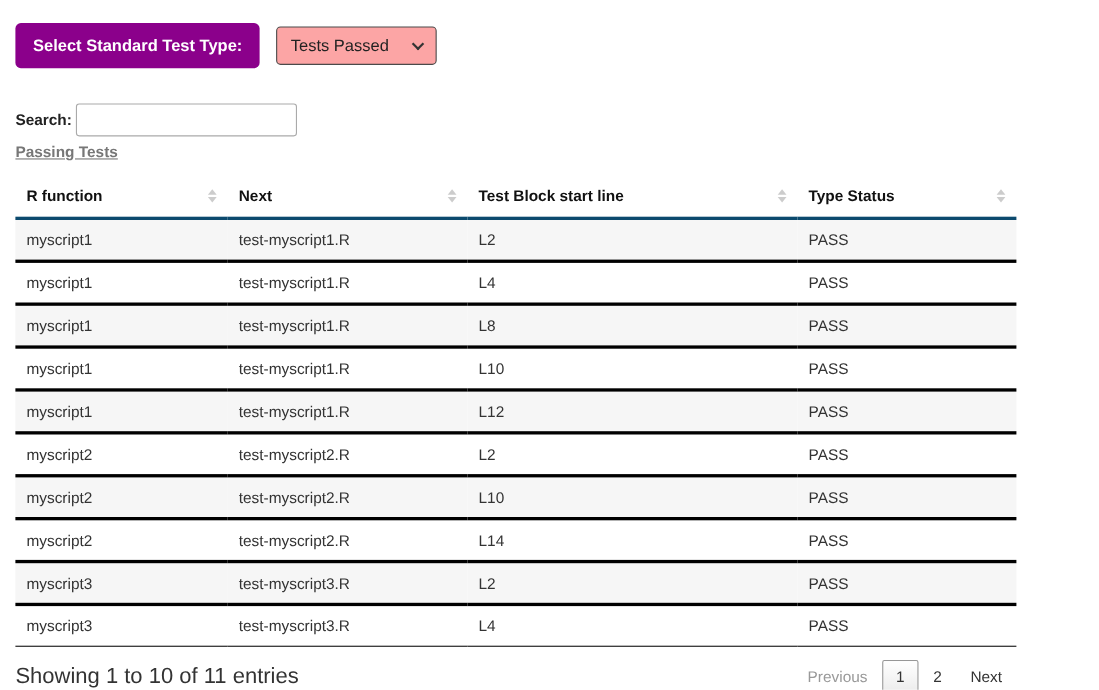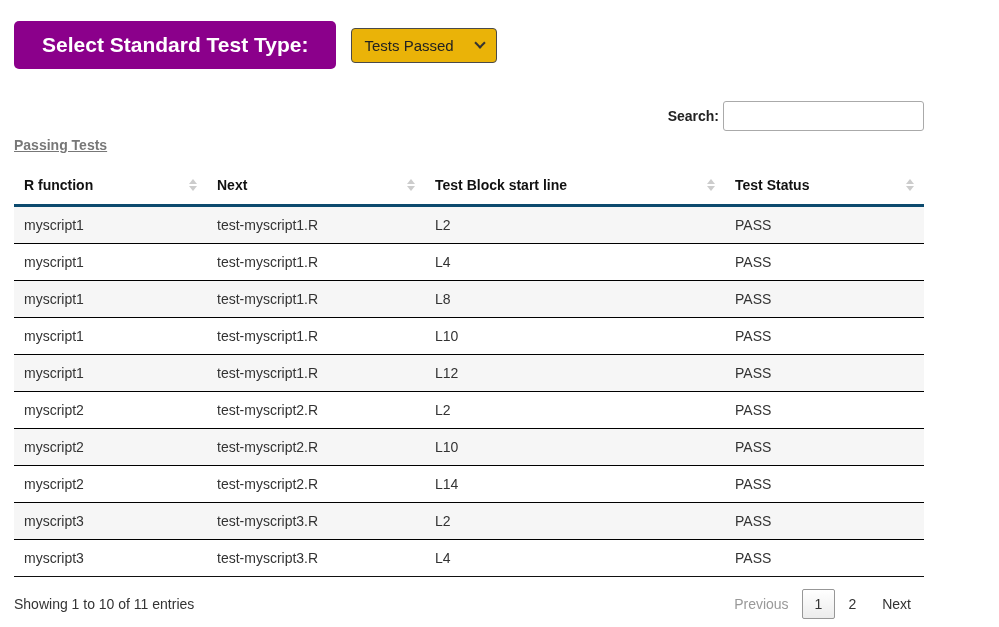--- a/index.html
+++ b/index.html
@@ -4,36 +4,36 @@
 <style>
   * { margin: 0; padding: 0; box-sizing: border-box; }
   html, body { width: 999px; height: 627px; background: #fff; overflow: hidden; }
   body { font-family: "Liberation Sans", sans-serif; color: #333; font-size: 14px; }
 
   .container { width: 910px; margin-left: 14px; padding-top: 21px; }
 
   
   .top-controls { display: flex; align-items: center; }
   .select-label {
-    background: #8B008B; color: #fff; font-weight: bold; font-size: 21px;
-    padding: 12px 28px; border-radius: 5px; display: inline-block;
+    background: #8B008B; color: #fff; font-weight: bold; font-size: 15px;
+    padding: 12px 16px; border-radius: 5px; display: inline-block;
   }
   .select-box {
     margin-left: 15px; display: inline-flex; align-items: center;
-    border: 1px solid #4a4a4a; border-radius: 4px; background: #eab308;
+    border: 1px solid #4a4a4a; border-radius: 4px; background: #fca5a5;
     height: 35px; padding: 0 12px; font-size: 15px; color: #222; cursor: pointer;
     min-width: 146px; justify-content: space-between;
   }
   .chevron-down {
     width: 8px; height: 8px; border-right: 2px solid #333; border-bottom: 2px solid #333;
     transform: rotate(45deg); margin-top: -4px; margin-left: 14px; display: inline-block;
   }
 
   
-  .search-bar { margin-top: 32px; display: flex; justify-content: flex-end; align-items: center; }
+  .search-bar { margin-top: 32px; display: flex; align-items: center; }
   .search-bar label { font-weight: bold; color: #222; margin-right: 4px; }
   .search-bar input {
     width: 201px; height: 30px; border: 1px solid #aaa; border-radius: 3px;
     padding: 0 8px; font-size: 14px; font-family: "Liberation Sans", sans-serif;
   }
 
   
   .section-link-wrap { margin-top: 6px; }
   .section-link { color: #777; font-weight: bold; font-size: 14px; text-decoration: underline; cursor: pointer; }
 
@@ -41,28 +41,28 @@
   table { margin-top: 13px; width: 910px; border-collapse: collapse; table-layout: fixed; }
   col.c1 { width: 193px; } col.c2 { width: 218px; } col.c3 { width: 300px; } col.c4 { width: 199px; }
   thead th {
     text-align: left; font-size: 14px; font-weight: bold; color: #111;
     padding: 11px 26px 11px 10px; line-height: 16px;
     border-bottom: 3px solid #0c4a6e; position: relative; cursor: pointer;
   }
   .sort-icon { position: absolute; right: 10px; top: 50%; transform: translateY(-50%); display: inline-flex; flex-direction: column; align-items: center; }
   .sort-icon .up { width: 0; height: 0; border-left: 4px solid transparent; border-right: 4px solid transparent; border-bottom: 5px solid #ccc; margin-bottom: 2px; }
   .sort-icon .down { width: 0; height: 0; border-left: 4px solid transparent; border-right: 4px solid transparent; border-top: 5px solid #ccc; }
-  tbody td { padding: 10px; line-height: 16px; font-size: 14px; color: #333; border-top: 1px solid #000000; }
+  tbody td { padding: 10px; line-height: 16px; font-size: 14px; color: #333; border-top: 3px solid #000000; }
   tbody tr.odd { background: #f6f6f6; }
   tbody tr.even { background: #fff; }
   table { border-bottom: 1px solid #111; }
 
   
   .table-footer { margin-top: 12px; display: flex; justify-content: space-between; align-items: center; }
-  .info { color: #333; font-size: 14px; }
+  .info { color: #333; font-size: 20px; }
   .pagination { display: flex; align-items: flex-end; }
   .paginate-btn {
     padding: 6px 12px; font-size: 14px; color: #333; cursor: pointer;
     border: 1px solid transparent; border-radius: 2px; text-decoration: none;
   }
   .paginate-btn.disabled { color: #999; cursor: default; }
   .paginate-btn.current {
     border: 1px solid #979797; background: linear-gradient(to bottom, #ffffff 0%, #ececec 100%);
     color: #333;
   }
@@ -103,21 +103,21 @@
               <span class="down"></span>
             </span></th>
           <th><span>Next</span><span class="sort-icon">
               <span class="up"></span>
               <span class="down"></span>
             </span></th>
           <th><span>Test Block start line</span><span class="sort-icon">
               <span class="up"></span>
               <span class="down"></span>
             </span></th>
-          <th><span>Test Status</span><span class="sort-icon">
+          <th><span>Type Status</span><span class="sort-icon">
               <span class="up"></span>
               <span class="down"></span>
             </span></th>
         </tr>
     </thead>
     <tbody>
         <tr class="odd">
           <td>myscript1</td>
           <td>test-myscript1.R</td>
           <td>L2</td>

